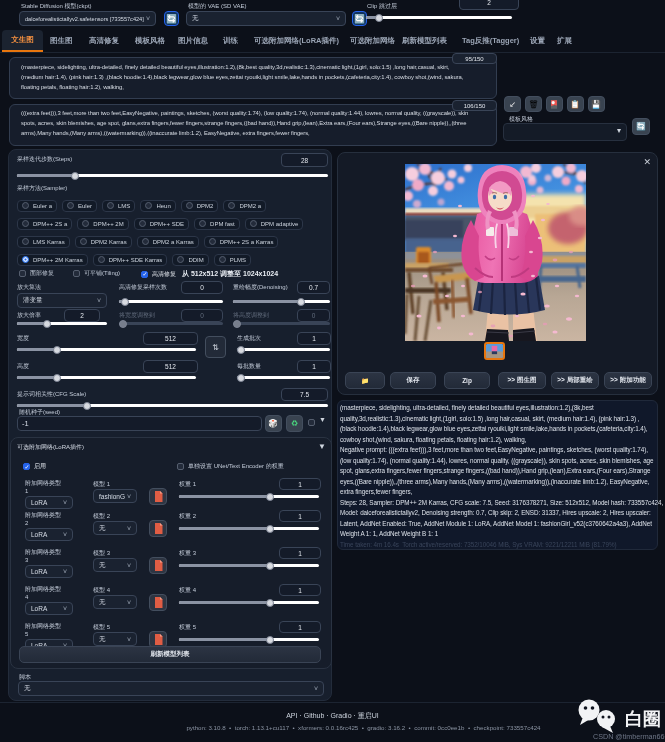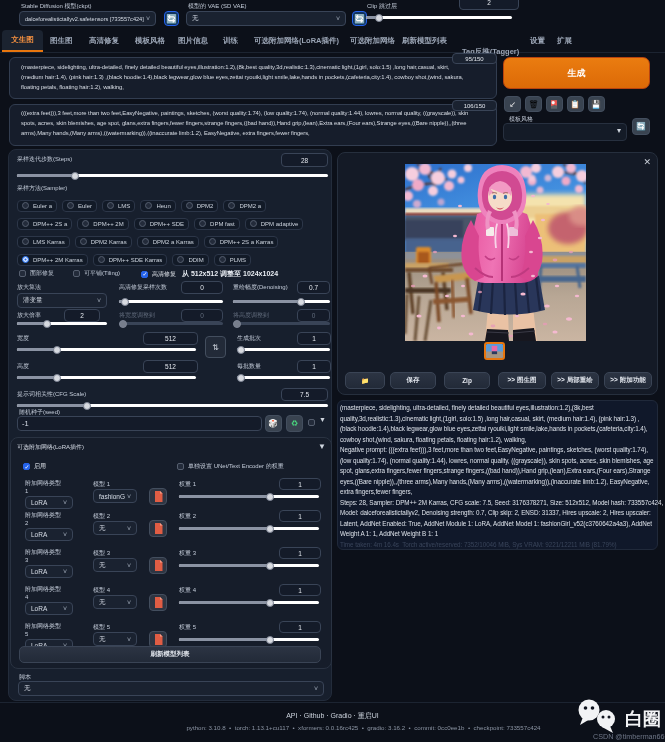--- a/index.html
+++ b/index.html
@@ -56,35 +56,34 @@
 <div class="abs" id="tabs" style="left:0;top:28px;width:665px;height:25px;border-bottom:1px solid #1c2431;">
   <div class="abs" style="left:2px;top:2px;width:41px;height:22px;background:#1b2330;border-radius:4px 4px 0 0;border-bottom:2px solid #e8760e;color:#f59140;font-size:7.5px;font-weight:bold;line-height:20px;text-align:center;">文生图</div>
   <div class="abs tabtxt" style="left:50px;">图生图</div>
   <div class="abs tabtxt" style="left:89px;">高清修复</div>
   <div class="abs tabtxt" style="left:135px;">模板风格</div>
   <div class="abs tabtxt" style="left:178px;">图片信息</div>
   <div class="abs tabtxt" style="left:223px;">训练</div>
   <div class="abs tabtxt" style="left:254px;">可选附加网络(LoRA插件)</div>
   <div class="abs tabtxt" style="left:350px;">可选附加网络</div>
   <div class="abs tabtxt" style="left:402px;">刷新模型列表</div>
-  <div class="abs tabtxt" style="left:462px;margin-top:11px;">Tag反推(Tagger)</div>
+  <div class="abs tabtxt" style="left:462px;">Tag反推(Tagger)</div>
   <div class="abs tabtxt" style="left:530px;">设置</div>
   <div class="abs tabtxt" style="left:557px;">扩展</div>
 </div>
 <style>.tabtxt{top:8px;color:#9aa4b4;font-size:7.5px;font-weight:bold;white-space:nowrap;}</style>
 
 <div class="abs" style="left:9px;top:57px;width:488px;height:42px;background:#161d2b;border:1px solid #323d50;border-radius:6px;"></div>
 <div class="abs numbox" style="left:452px;top:53px;width:45px;height:11px;font-size:6px;background:#1a2230;">95/150</div>
 <div class="abs" style="left:21px;top:62px;color:#d9dee6;font-size:5.9px;line-height:10px;letter-spacing:-0.08px;white-space:nowrap;">(masterpiece, sidelighting, ultra-detailed, finely detailed beautiful eyes,illustration:1.2),(8k,best quality,3d,realistic:1.3),cinematic light,(1girl, solo:1.5) ,long hair,casual, skirt,<br>(medium hair:1.4), (pink hair:1.3) ,(black hoodie:1.4),black legwear,glow blue eyes,zettai ryouiki,light smile,lake,hands in pockets,(cafeteria,city:1.4), cowboy shot,(wind, sakura,<br>floating petals, floating hair:1.2), walking,</div>
 
 <div class="abs" style="left:9px;top:104px;width:488px;height:42px;background:#161d2b;border:1px solid #323d50;border-radius:6px;"></div>
 <div class="abs numbox" style="left:452px;top:100px;width:45px;height:11px;font-size:6px;background:#1a2230;">106/150</div>
 <div class="abs" style="left:21px;top:108px;color:#d9dee6;font-size:5.9px;line-height:10px;letter-spacing:-0.08px;white-space:nowrap;">(((extra feet))),3 feet,more than two feet,EasyNegative, paintings, sketches, (worst quality:1.74), (low quality:1.74), (normal quality:1.44), lowres, normal quality, ((grayscale)), skin<br>spots, acnes, skin blemishes, age spot, glans,extra fingers,fewer fingers,strange fingers,((bad hand)),Hand grip,(lean),Extra ears,(Four ears),Strange eyes,((Bare nipple)),,(three<br>arms),Many hands,(Many arms),((watermarking)),((inaccurate limb:1.2), EasyNegative, extra fingers,fewer fingers,</div>
 
-<div class="abs" style="left:503px;top:57px;width:147px;height:32px;background:linear-gradient(#ea7c10,#dc6a07);border:1px solid #b8430e;border-radius:7px;color:#fff;font-size:9px;font-weight:bold;display:flex;align-items:center;justify-content:center;">生成</div>
 <div class="abs toolbtn" style="left:504px;top:96px;width:17px;height:16px;color:#e8e8e8;">↙</div>
 <div class="abs toolbtn" style="left:525px;top:96px;width:17px;height:16px;">🗑</div>
 <div class="abs toolbtn" style="left:546px;top:96px;width:17px;height:16px;">🎴</div>
 <div class="abs toolbtn" style="left:567px;top:96px;width:17px;height:16px;">📋</div>
 <div class="abs toolbtn" style="left:588px;top:96px;width:17px;height:16px;">💾</div>
 <div class="abs lbl" style="left:509px;top:115px;">模板风格</div>
 <div class="abs" style="left:503px;top:123px;width:124px;height:18px;background:#141b27;border:1px solid #27303f;border-radius:4px;"></div>
 <div class="abs" style="left:617px;top:126px;color:#cfd5de;font-size:8px;">▾</div>
 <div class="abs toolbtn" style="left:632px;top:118px;width:18px;height:17px;color:#4da3f7;">🔄</div>
 

